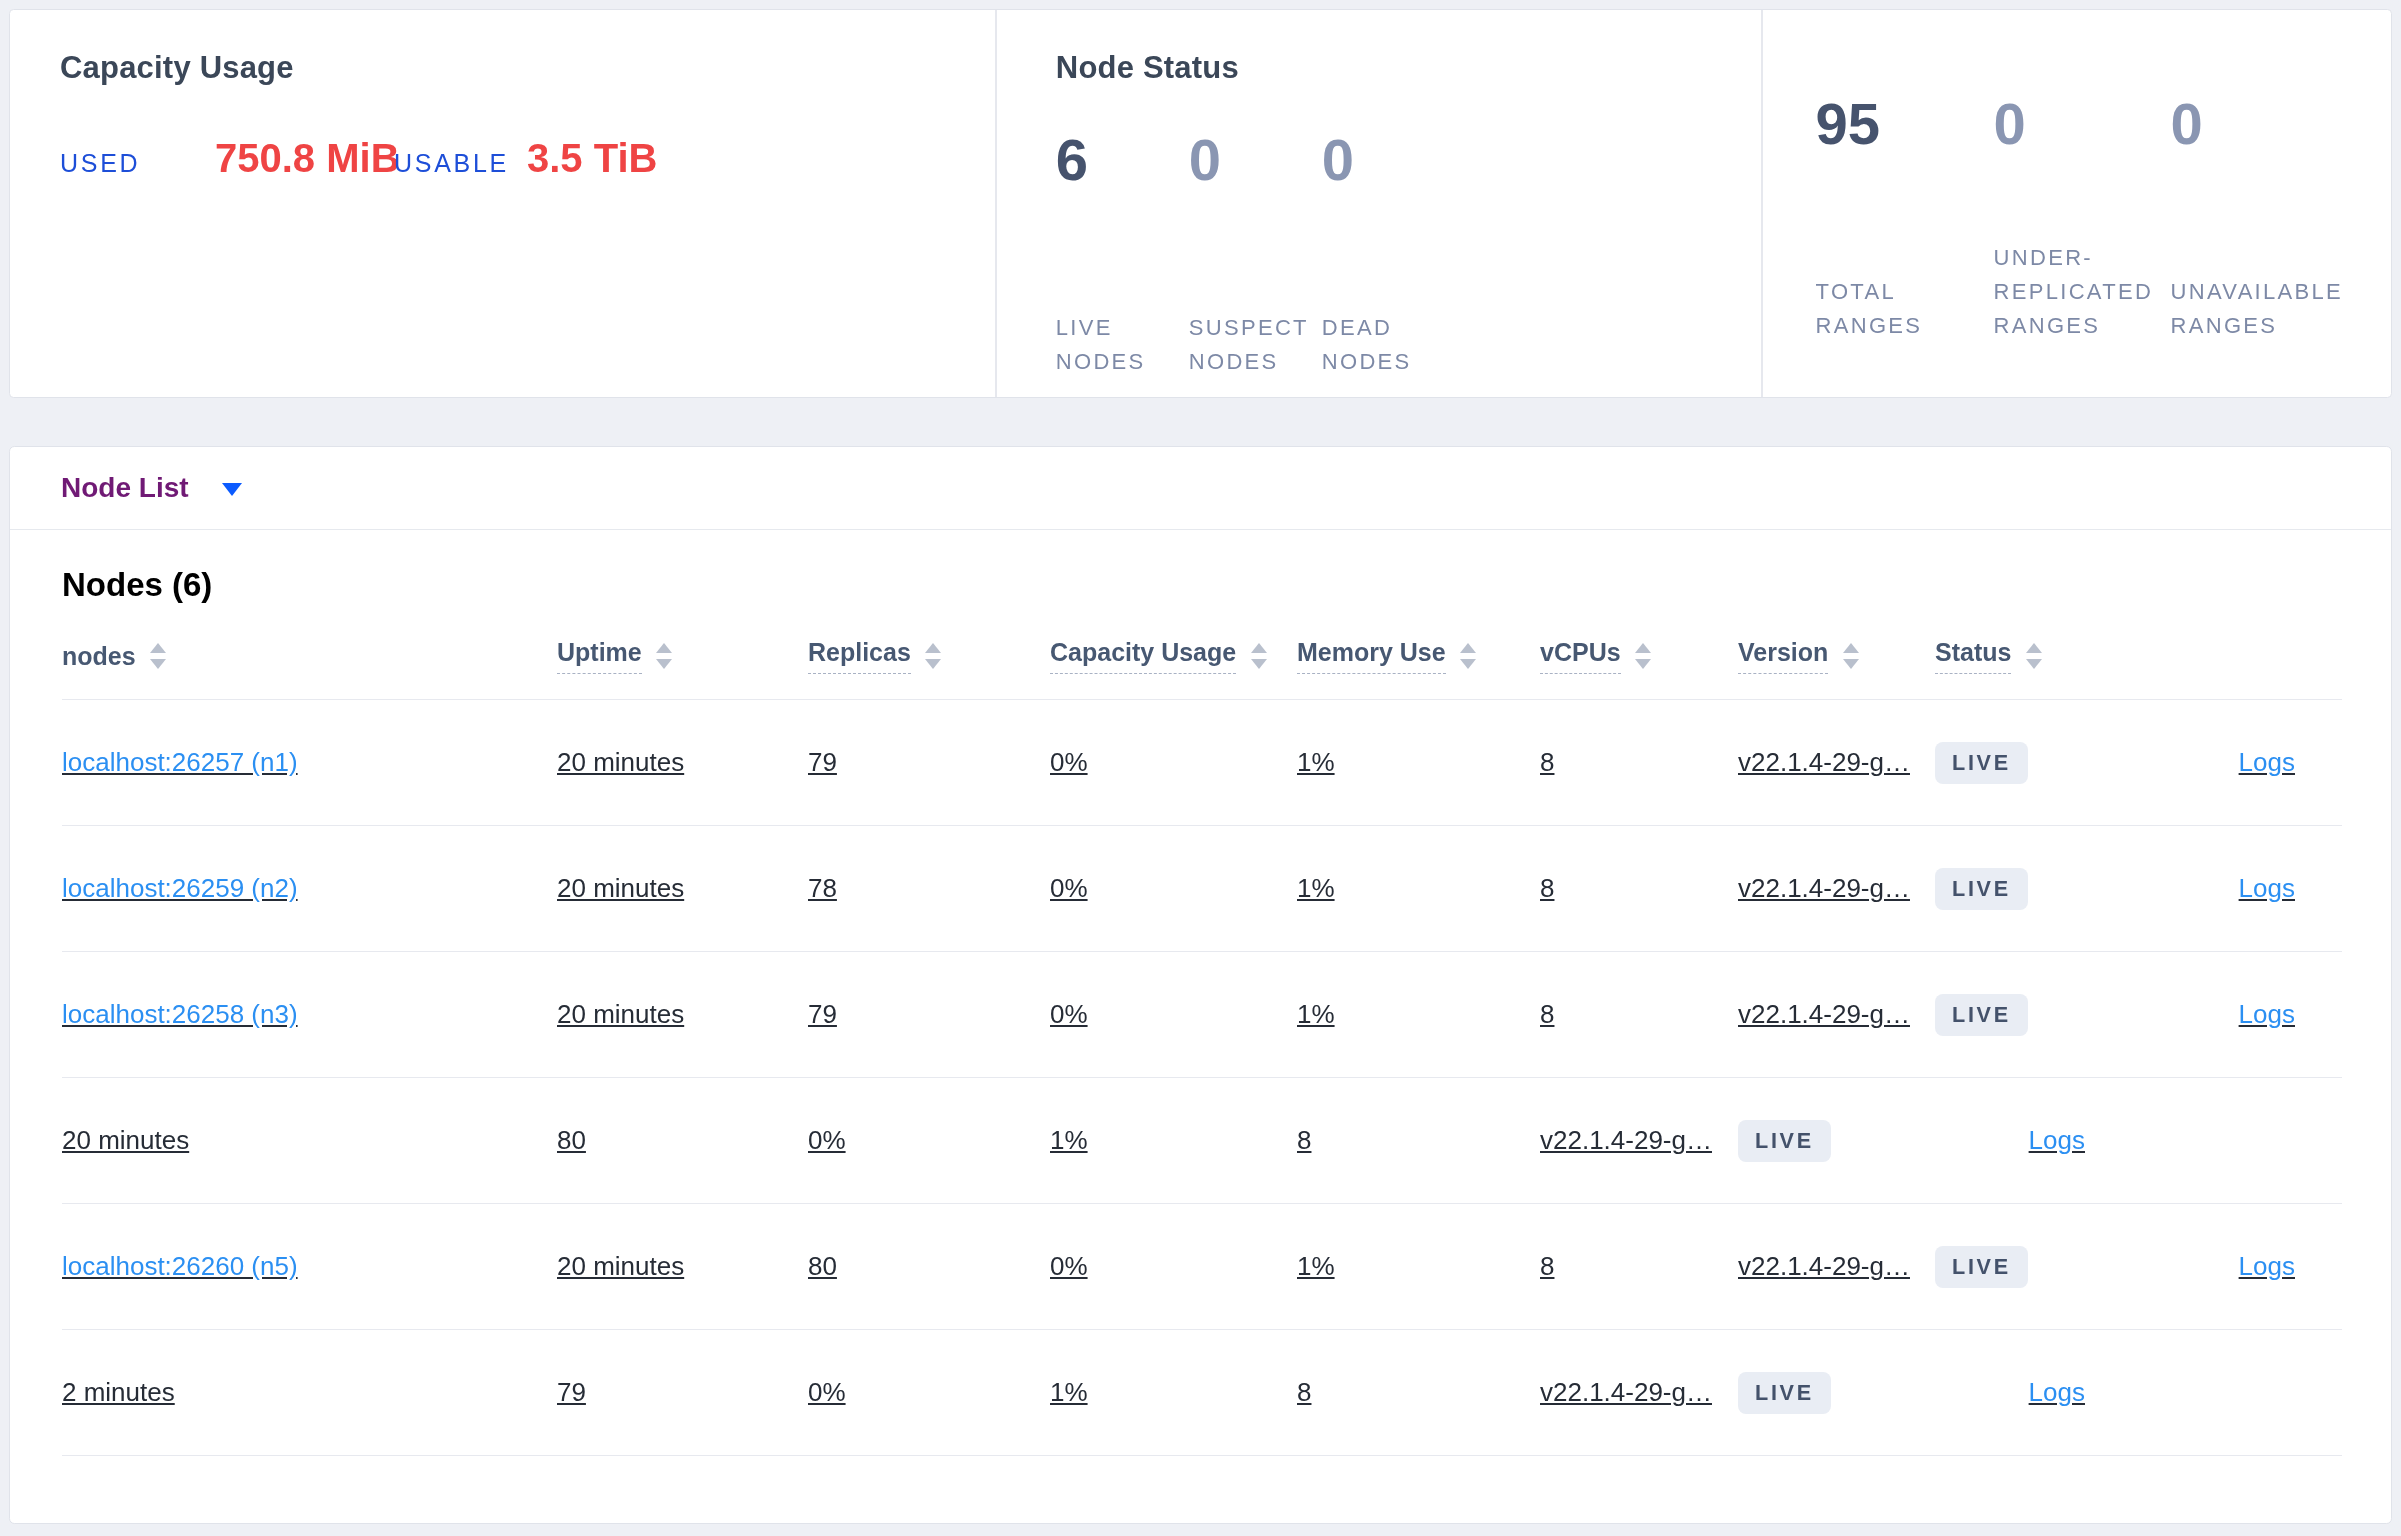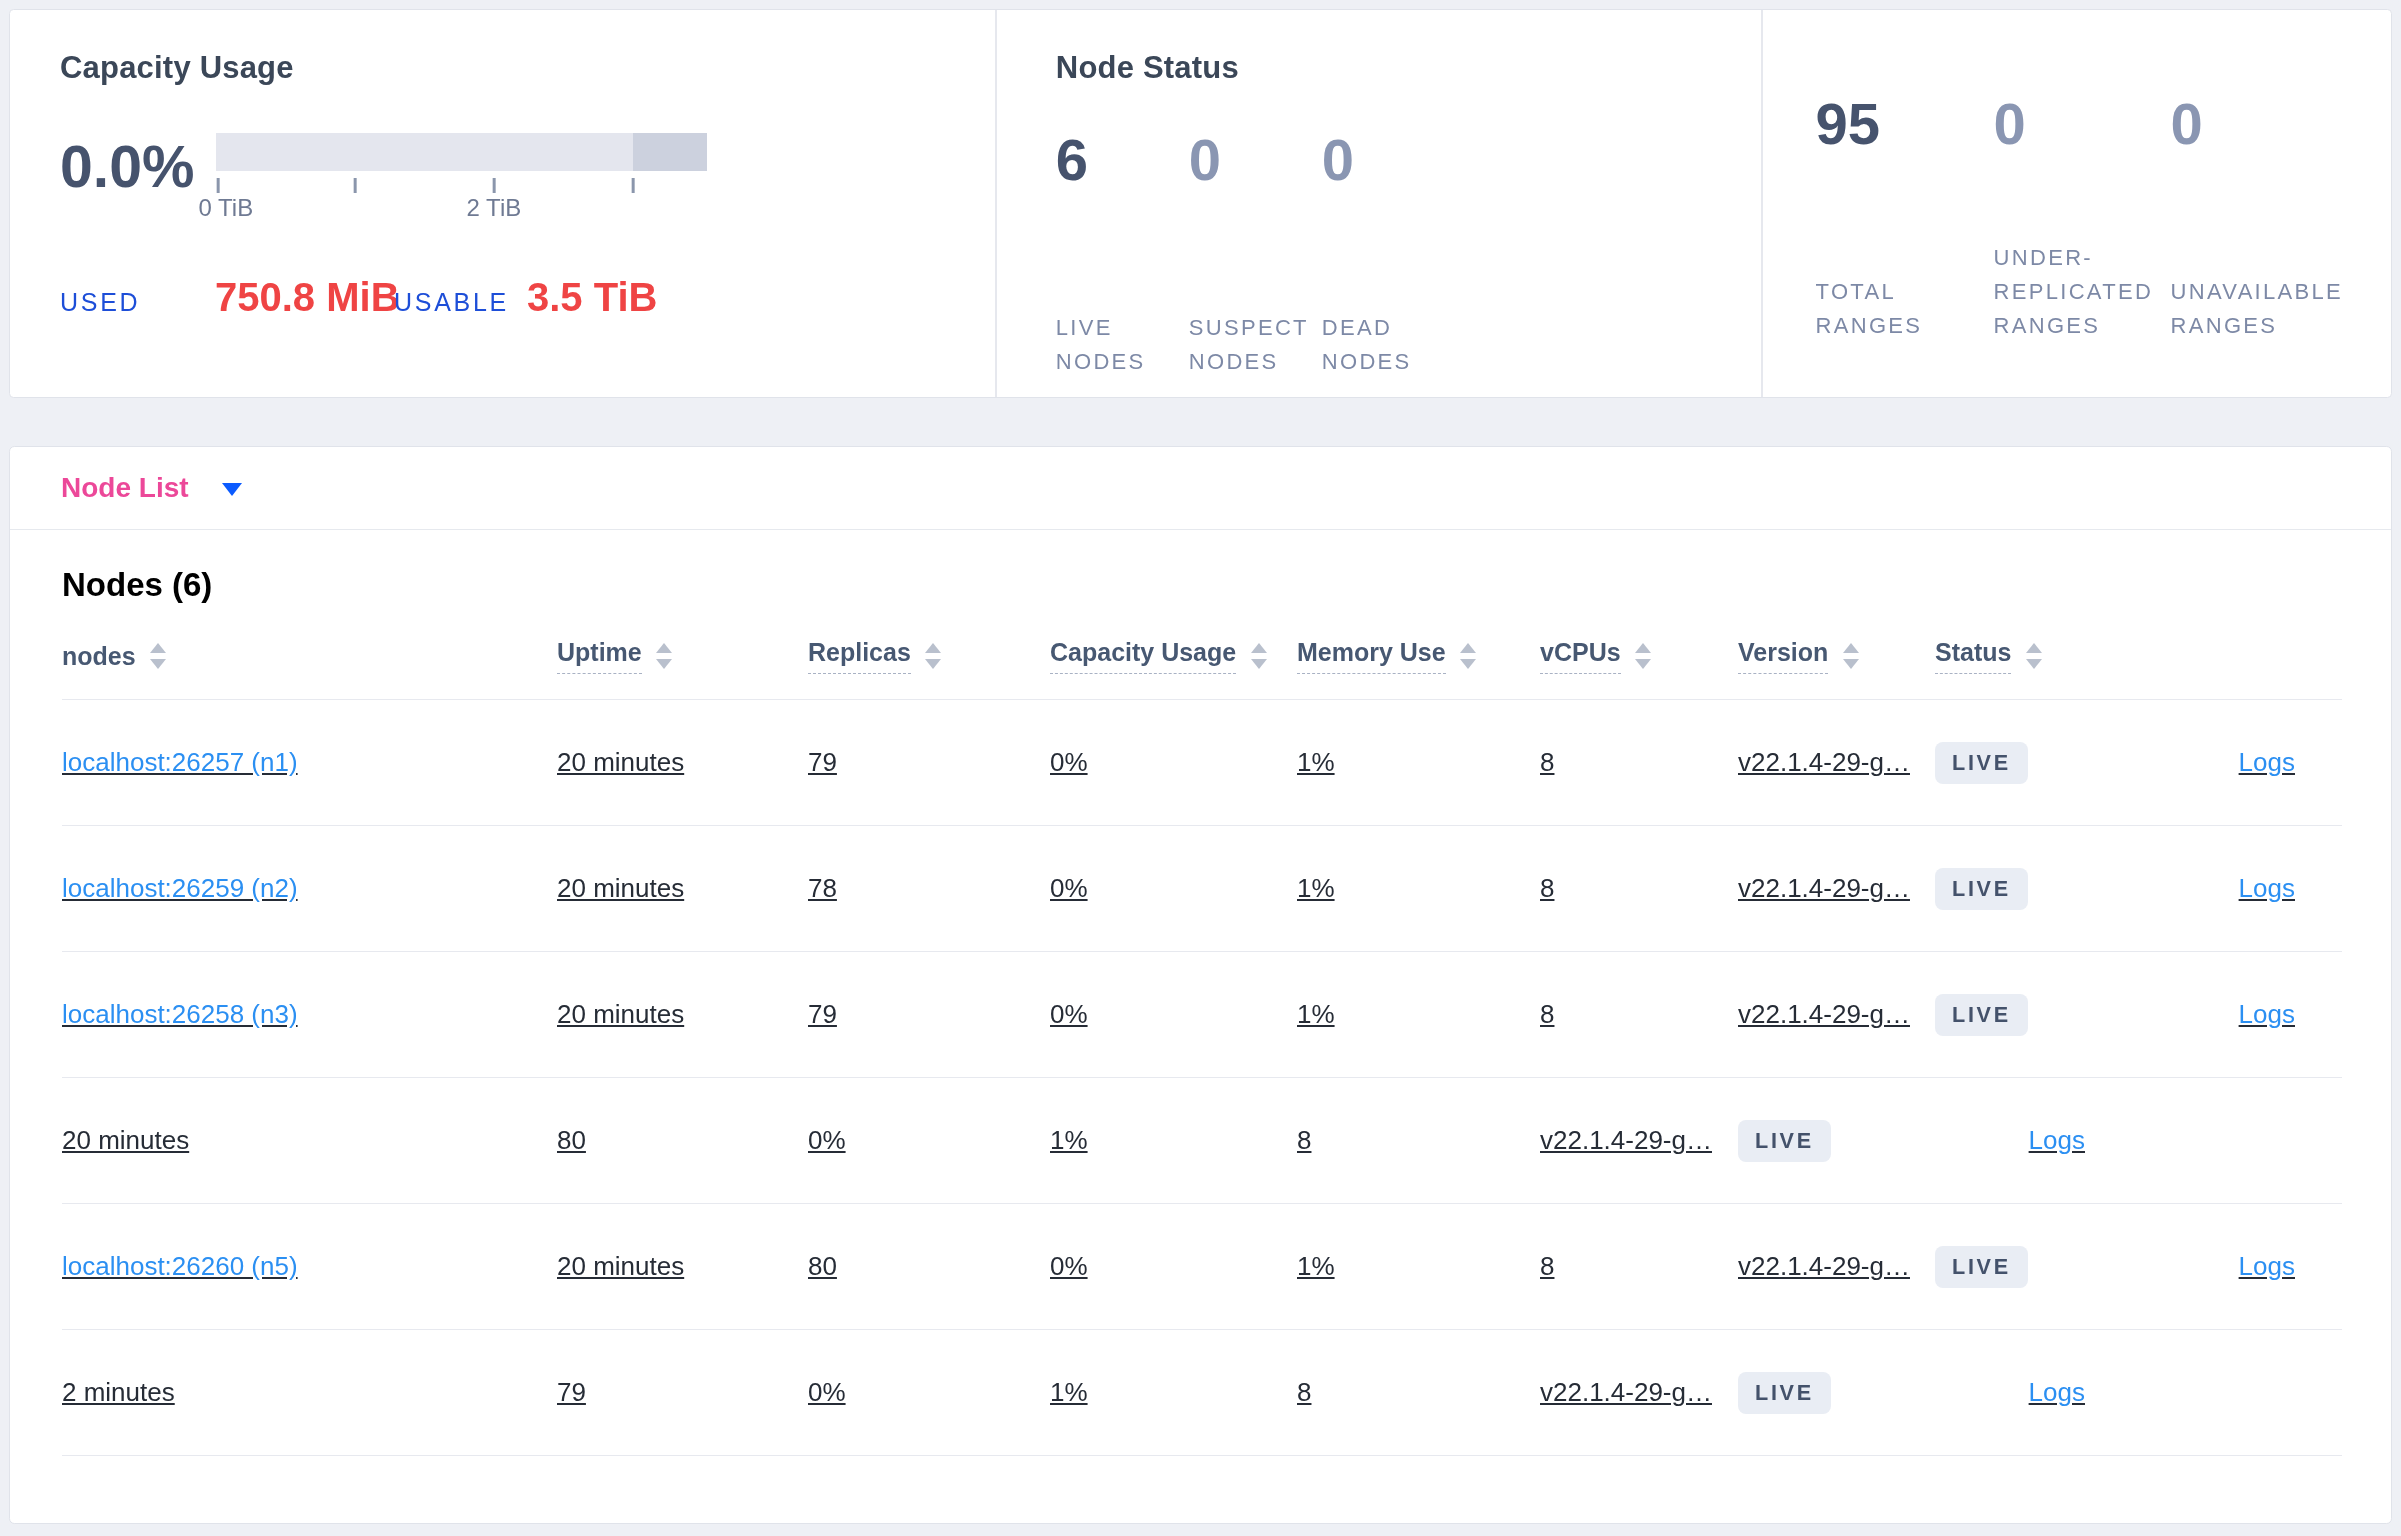--- a/index.html
+++ b/index.html
@@ -77,21 +77,21 @@
     border:1.8px solid #e0e3ea;
     border-radius:5.4px;
     min-height:1078px;
   }
   .nodelist-row {
     height:83px; display:flex; align-items:center;
     border-bottom:1.8px solid #e6e9ee;
     padding-left:51px;
   }
   .nodelist-toggle { display:flex; align-items:center; cursor:pointer; }
-  .nodelist-label { font-size:28px; font-weight:600; color:#ec4899; }
+  .nodelist-label { font-size:28px; font-weight:600; color:#701a75; }
   .caret-down {
     width:0; height:0; margin-left:33px; margin-top:3.6px;
     border-left:10.8px solid transparent; border-right:10.8px solid transparent;
     border-top:13.5px solid #0b5bff;
   }
 
   .nodes-body { padding:36px 49px 27px 52px; }
   .nodes-heading { margin:0 0 34px 0; font-size:33px; font-weight:600; color:#000000; }
 
   .grid-row {
@@ -128,38 +128,20 @@
 </style>
 </head>
 <body>
 
 <div class="page">
 
   <section class="summary-card">
 
     <div class="summary-section sec-capacity">
       <h3 class="card-title">Capacity Usage</h3>
-      <div class="cap-row">
-        <div class="cap-pct">0.0%</div>
-        <div class="cap-chart">
-          <div class="cap-bar">
-            <div class="cap-bar-dark"></div>
-          </div>
-          <div class="cap-ticks">
-            <div class="cap-tick t0"></div>
-            <div class="cap-tick t1"></div>
-            <div class="cap-tick t2"></div>
-            <div class="cap-tick t3"></div>
-          </div>
-          <div class="cap-tick-labels">
-            <span class="cap-tick-label l0">0 TiB</span>
-            <span class="cap-tick-label l2">2 TiB</span>
-          </div>
-        </div>
-      </div>
       <div class="cap-stats">
         <span class="mini-label used-label">USED</span>
         <span class="stat-value-md used-value">750.8 MiB</span>
         <span class="mini-label usable-label">USABLE</span>
         <span class="stat-value-md">3.5 TiB</span>
       </div>
     </div>
 
     <div class="v-divider"></div>
 

